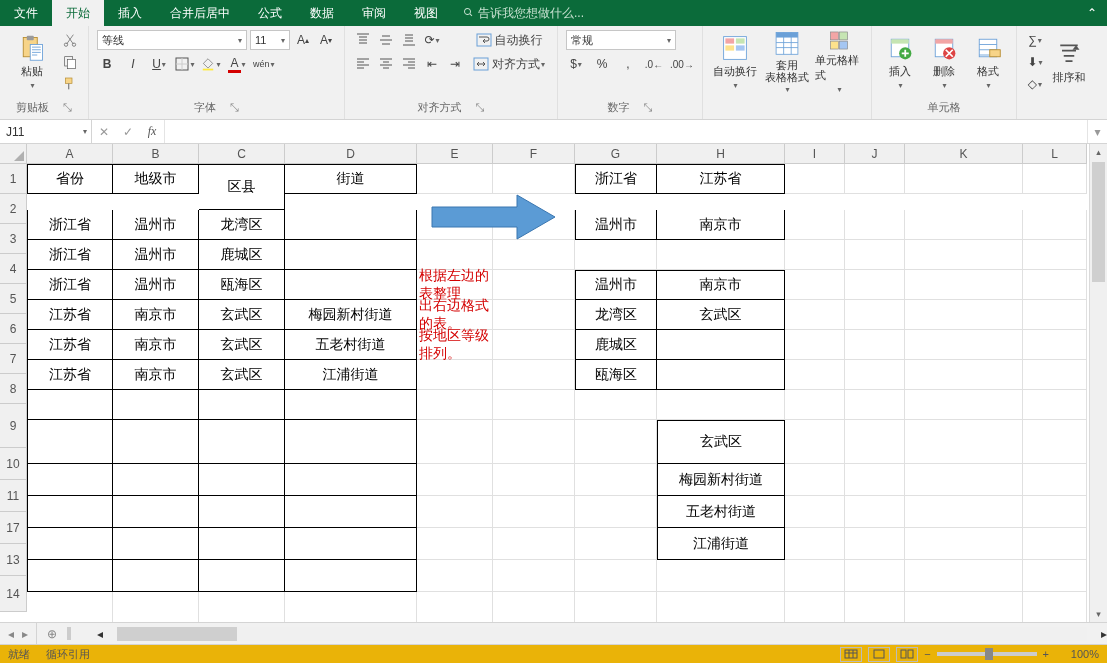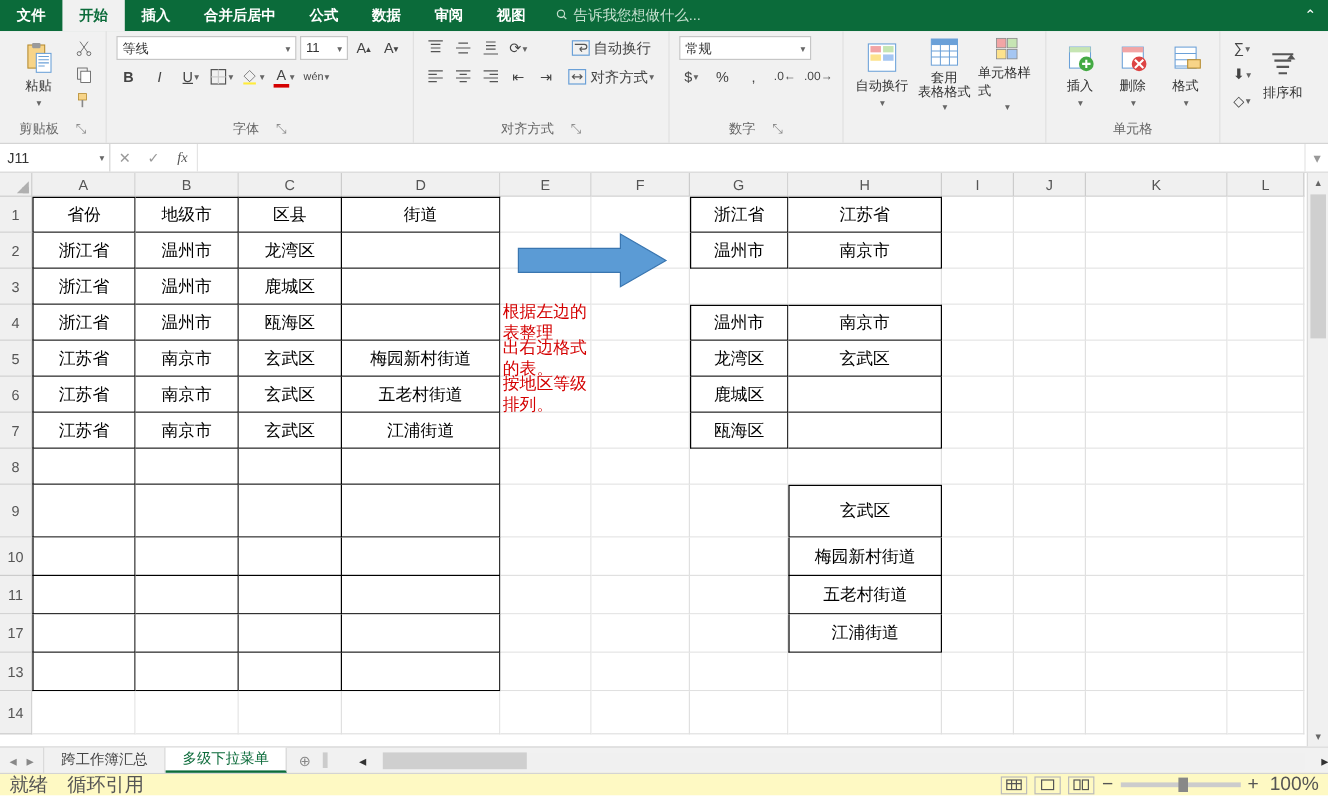--- a/index.html
+++ b/index.html
@@ -1,20 +1,20 @@
 <!DOCTYPE html>
 <html><head>
 <meta charset="utf-8">
 <style>
   *{box-sizing:border-box;margin:0;padding:0;font-family:"Microsoft YaHei","Segoe UI",sans-serif;}
   body{background:#fff;font-size:12px;color:#333;overflow:hidden;width:1107px;height:663px;}
   
   
   .menu{background:#0b6b3a;height:26px;display:flex;align-items:center;color:#fff;}
-  .menu .tab{padding:0 14px;height:26px;line-height:26px;cursor:pointer;font-weight:bold;}
+  .menu .tab{padding:0 14px;height:26px;line-height:26px;cursor:pointer;}
   .menu .tab.active{background:#f1f1f1;color:#0b6b3a;}
   .menu .tell{color:#c6e0cf;margin-left:10px;display:flex;align-items:center;gap:4px;}
   .menu .tell svg{width:12px;height:12px;fill:#c6e0cf;}
   .menu .corner{margin-left:auto;padding:0 10px;}
   
   
   .ribbon{background:#f1f1f1;height:94px;border-bottom:1px solid #d4d4d4;display:flex;}
   .group{border-right:1px solid #e0e0e0;padding:4px 8px 0;display:flex;flex-direction:column;justify-content:space-between;}
   .group-label{text-align:center;color:#666;font-size:11px;padding:2px 0 4px;display:flex;justify-content:center;align-items:center;gap:14px;}
   .group-label .launcher{color:#888;cursor:pointer;}
@@ -67,21 +67,21 @@
   .sheetnav{display:flex;align-items:center;padding:0 8px;gap:8px;color:#888;border-right:1px solid #d4d4d4;}
   .sheet-tab{padding:0 14px;display:flex;align-items:center;border-right:1px solid #d4d4d4;background:#f1f1f1;cursor:pointer;color:#444;}
   .sheet-tab.active{background:#fff;border-bottom:2px solid #0b6b3a;color:#0b6b3a;}
   .add-sheet{width:30px;display:flex;align-items:center;justify-content:center;color:#888;cursor:pointer;}
   .hscroll{flex:1;display:flex;align-items:center;justify-content:flex-start;padding-left:30px;position:relative;}
   .hscroll::before{content:"";position:absolute;left:0;top:4px;bottom:4px;width:4px;background:#ccc;}
   .hscroll .track{height:14px;flex:1;background:#f0f0f0;position:relative;margin:0 14px;}
   .hscroll .thumb{position:absolute;left:0;top:0;bottom:0;width:120px;background:#cfcfcf;}
   
   
-  .status{height:19px;background:#fef9c3;border-top:1px solid #d4d4d4;display:flex;align-items:center;font-size:16px;color:#555;padding:0 8px;gap:16px;}
+  .status{height:19px;background:#eab308;border-top:1px solid #d4d4d4;display:flex;align-items:center;font-size:11px;color:#555;padding:0 8px;gap:16px;}
   .status .right{margin-left:auto;display:flex;align-items:center;gap:6px;}
   .viewbtn{width:22px;height:15px;border:1px solid #bbb;display:flex;align-items:center;justify-content:center;cursor:pointer;}
   .zoom-slider{width:100px;height:4px;background:#ccc;position:relative;}
   .zoom-slider .t{position:absolute;width:2px;height:10px;background:#888;top:-3px;left:50%;}
   .zoom-slider .h{position:absolute;width:8px;height:12px;background:#888;top:-4px;left:48%;}
 </style>
 </head>
 <body>
 
 <div class="menu">
@@ -429,21 +429,21 @@
           <div class="rh" style="height: 32px;">10</div>
           <div class="rh" style="height: 32px;">11</div>
           <div class="rh" style="height: 32px;">17</div>
           <div class="rh" style="height: 32px;">13</div>
           <div class="rh" style="height: 36px;">14</div>
         </div>
       <div class="gridbody" id="gridbody">
           <div class="gridrow">
             <div class="cell tb bb lb rb" style="width: 86px; height: 30px;">省份</div>
             <div class="cell tb bb rb" style="width: 86px; height: 30px;">地级市</div>
-            <div class="cell tb bb rb" style="width: 86px; height: 30px;">区县</div>
+            <div class="cell tb bb rb" style="width: 86px; height: 46px;">区县</div>
             <div class="cell tb bb rb" style="width: 132px; height: 30px;">街道</div>
             <div class="cell" style="width: 76px; height: 30px;"></div>
             <div class="cell" style="width: 82px; height: 30px;"></div>
             <div class="cell tb bb lb rb" style="width: 82px; height: 30px;">浙江省</div>
             <div class="cell tb bb rb" style="width: 128px; height: 30px;">江苏省</div>
             <div class="cell" style="width: 60px; height: 30px;"></div>
             <div class="cell" style="width: 60px; height: 30px;"></div>
             <div class="cell" style="width: 118px; height: 30px;"></div>
             <div class="cell" style="width: 64px; height: 30px;"></div>
           </div>
@@ -641,24 +641,20 @@
     <div class="thumb"></div>
     <div class="arr" style="bottom:0">▾</div>
   </div>
 </div>
 
 <div class="sheetbar">
   <div class="sheetnav">
       <span>◂</span>
       <span>▸</span>
     </div>
-  <div id="sheet-tabs" style="display:flex">
-      <div class="sheet-tab">跨工作簿汇总</div>
-      <div class="sheet-tab active">多级下拉菜单</div>
-    </div>
   <div class="add-sheet">⊕</div>
   <div class="hscroll">
     <span>◂</span>
       <div class="track">
         <div class="thumb"></div>
       </div>
       <span>▸</span>
   </div>
 </div>
 

